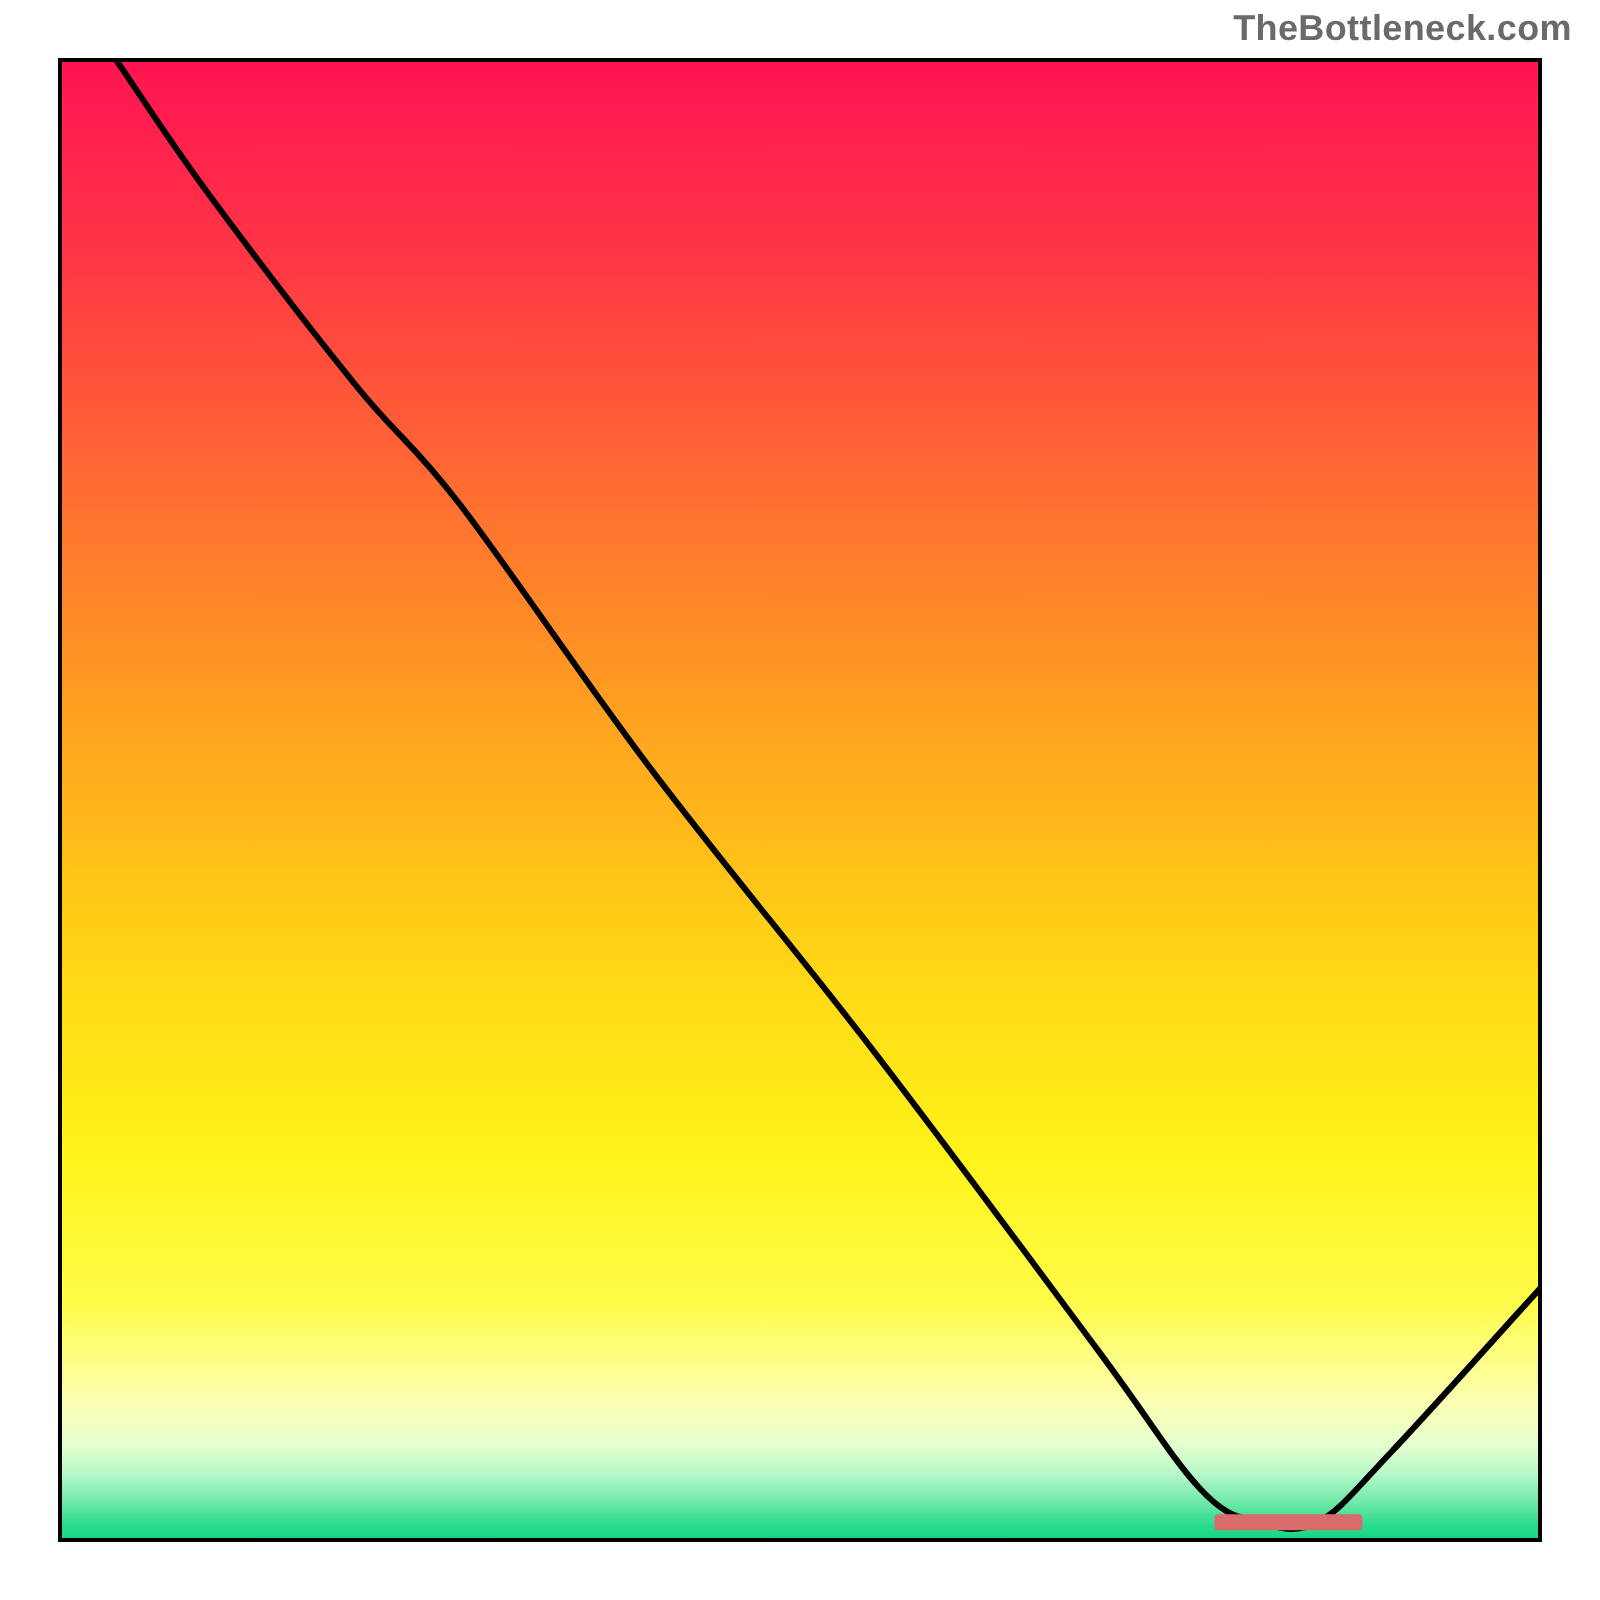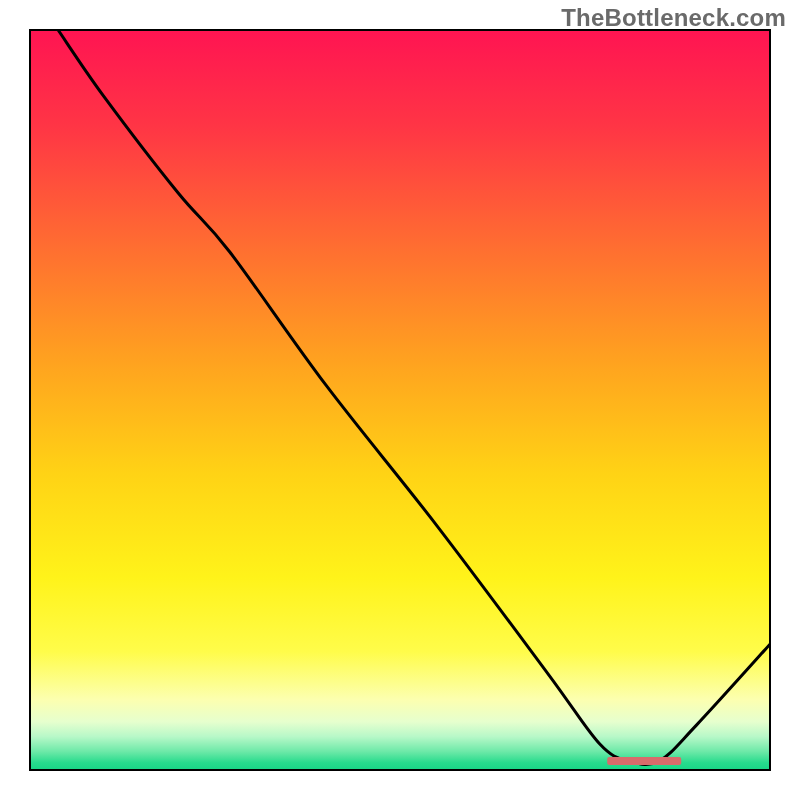--- a/index.html
+++ b/index.html
@@ -13,21 +13,21 @@
   }
   .stage {
     position: relative;
     width: 800px;
     height: 800px;
   }
   .attribution {
     position: absolute;
     top: 4px;
     right: 14px;
-    font-size: 24px;
+    font-size: 18px;
     font-weight: 600;
     color: #6a6a6a;
     letter-spacing: 0.2px;
   }
   svg.chart {
     position: absolute;
     left: 0;
     top: 0;
     width: 800px;
     height: 800px;

